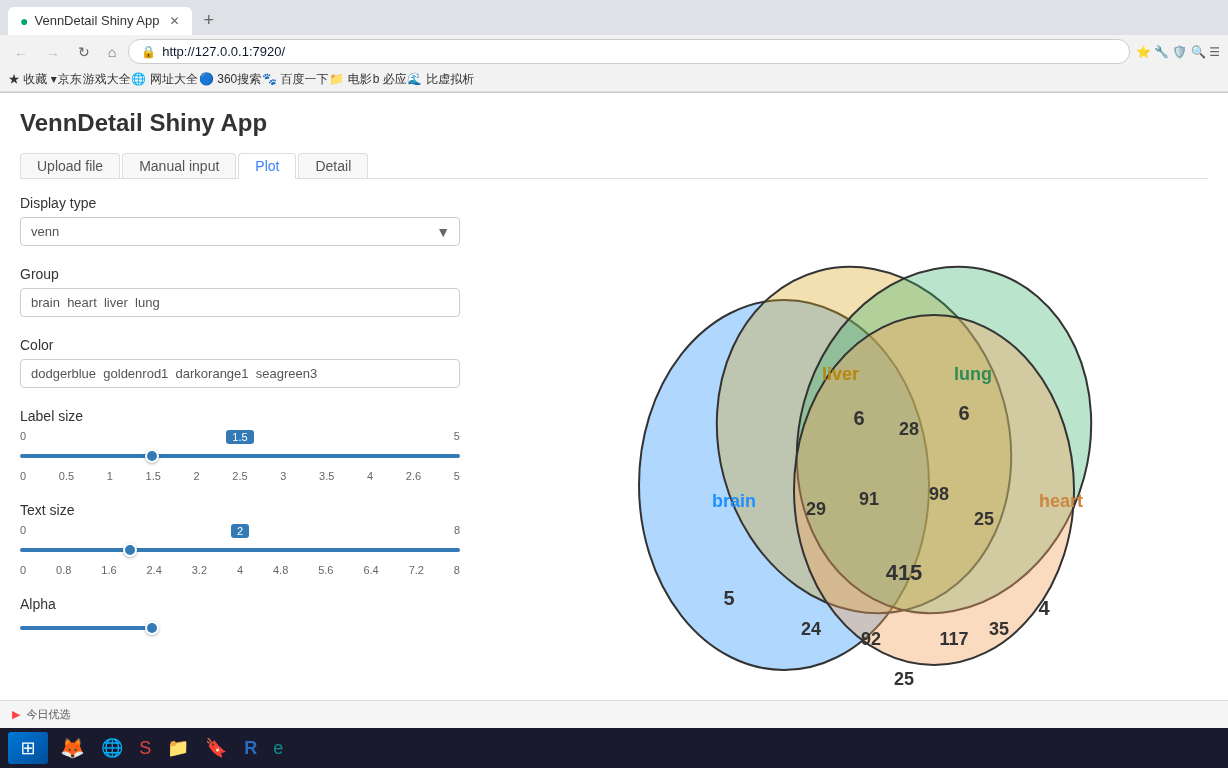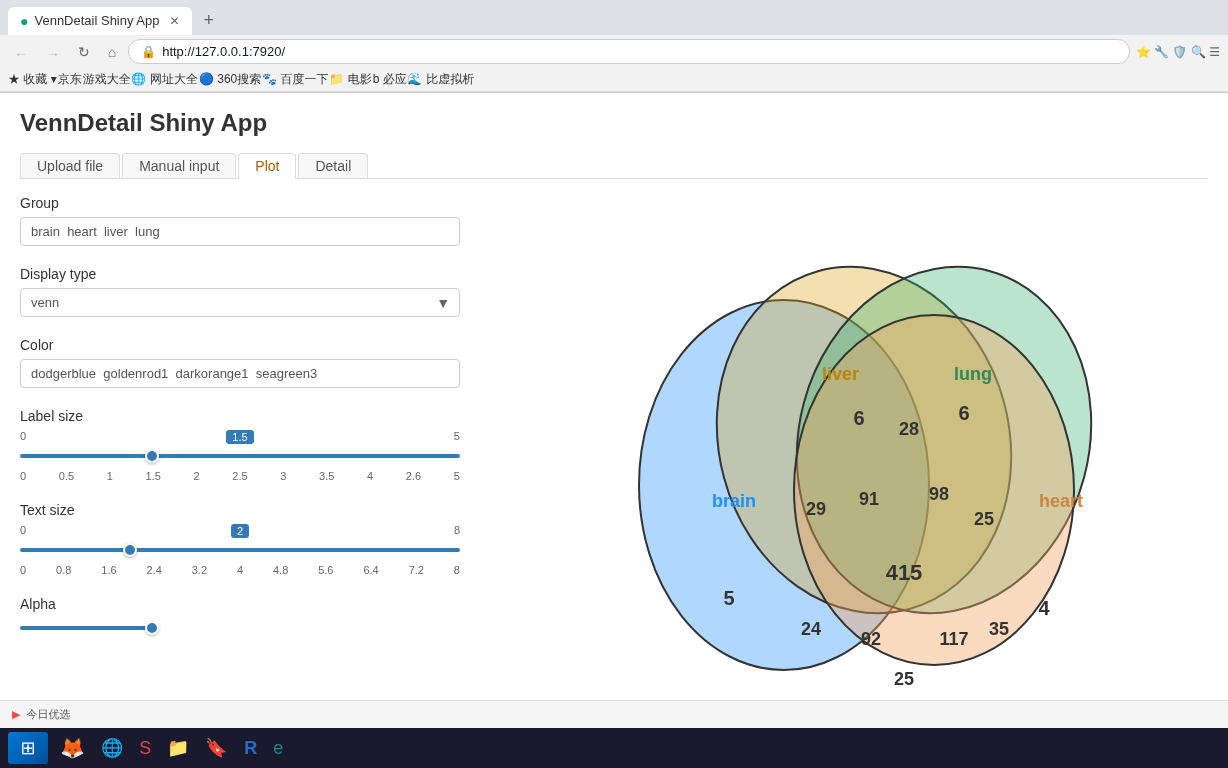--- a/index.html
+++ b/index.html
@@ -19,21 +19,21 @@
     .bookmarks-bar { display: flex; align-items: center; padding: 3px 8px; background: #f2f2f2; border-bottom: 1px solid #ddd; gap: 1px; font-size: 12px; color: #333; }
     .bookmarks-bar span { cursor: pointer; }
 
     
     .app-container { padding: 16px 20px; }
     .app-title { font-size: 24px; font-weight: bold; color: #333; margin-bottom: 16px; }
 
     
     .tabs { display: flex; border-bottom: 1px solid #ddd; margin-bottom: 16px; }
     .tab { padding: 4px 16px; cursor: pointer; border: 1px solid #ddd; border-bottom: none; border-radius: 4px 4px 0 0; background: #f8f8f8; margin-right: 2px; font-size: 14px; color: #555; }
-    .tab.active { background: #fff; border-bottom: 1px solid #fff; margin-bottom: -1px; color: #a16207; font-weight: 500; }
+    .tab.active { background: #fff; border-bottom: 1px solid #fff; margin-bottom: -1px; color: #3b82f6; font-weight: 500; }
 
     
     .main-content { display: flex; gap: 20px; }
 
     
     .left-panel { width: 440px; flex-shrink: 0; }
     .control-group { margin-bottom: 20px; }
     .control-label { font-size: 14px; color: #333; margin-bottom: 6px; font-weight: 500; }
     .text-input { width: 100%; border: 1px solid #ccc; border-radius: 4px; padding: 6px 10px; font-size: 13px; color: #555; background: #fff; }
     .select-wrapper { position: relative; }
@@ -114,33 +114,33 @@
     <div class="tab">
       <span>Detail</span>
     </div>
   </div>
 
   <div class="main-content">
 
     <div class="left-panel">
 
       <div class="control-group">
-        <div class="control-label">Group</div>
-        <input type="text" class="text-input" value="brain  heart  liver  lung" style="">
-      </div>
-
-      <div class="control-group">
         <div class="control-label">Display type</div>
         <div class="select-wrapper">
           <select class="select-input">
             <option>venn</option>
             <option>upset</option>
           </select>
           <span class="select-arrow">▼</span>
         </div>
+      </div>
+
+      <div class="control-group">
+        <div class="control-label">Group</div>
+        <input type="text" class="text-input" value="brain  heart  liver  lung" style="">
       </div>
 
       <div class="control-group">
         <div class="control-label">Color</div>
         <input type="text" class="text-input" value="dodgerblue  goldenrod1  darkorange1  seagreen3" style="">
       </div>
 
       <div class="control-group">
         <div class="control-label">Label size</div>
         <div class="slider-container">

